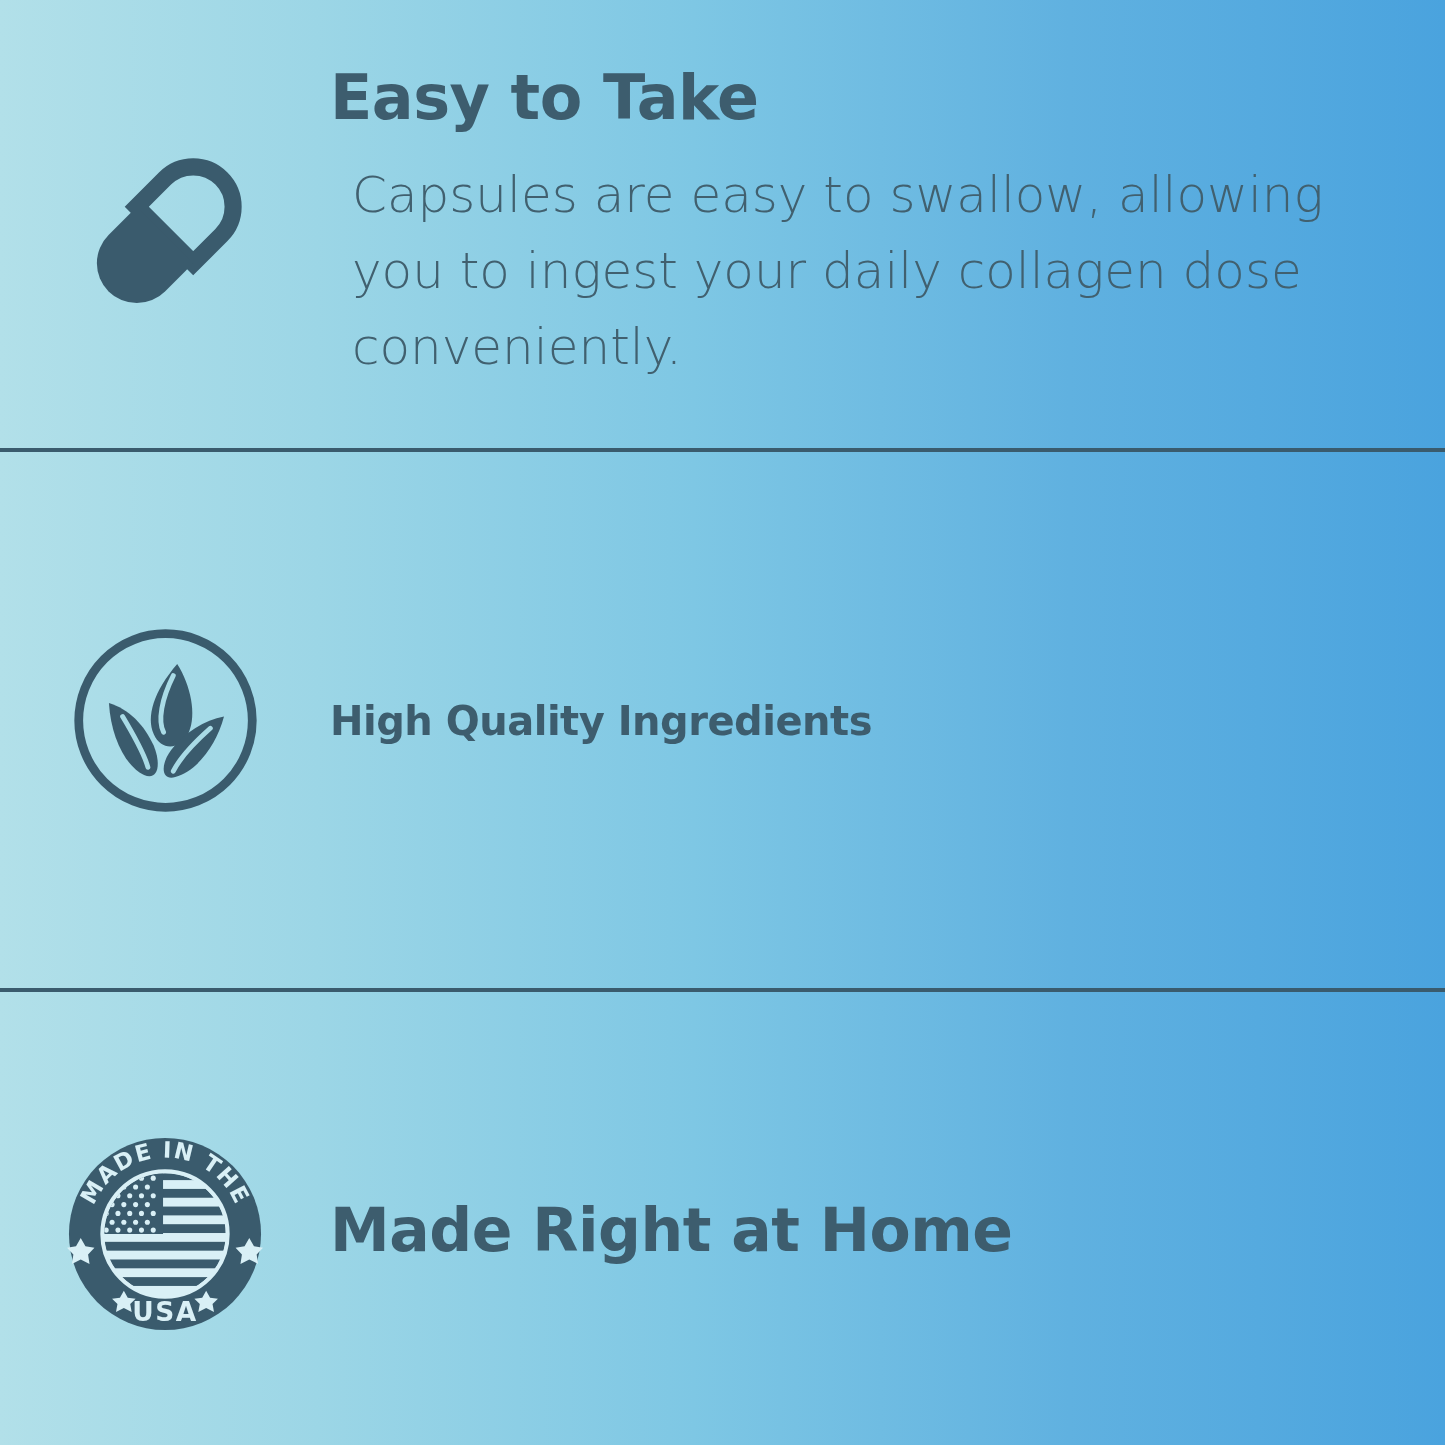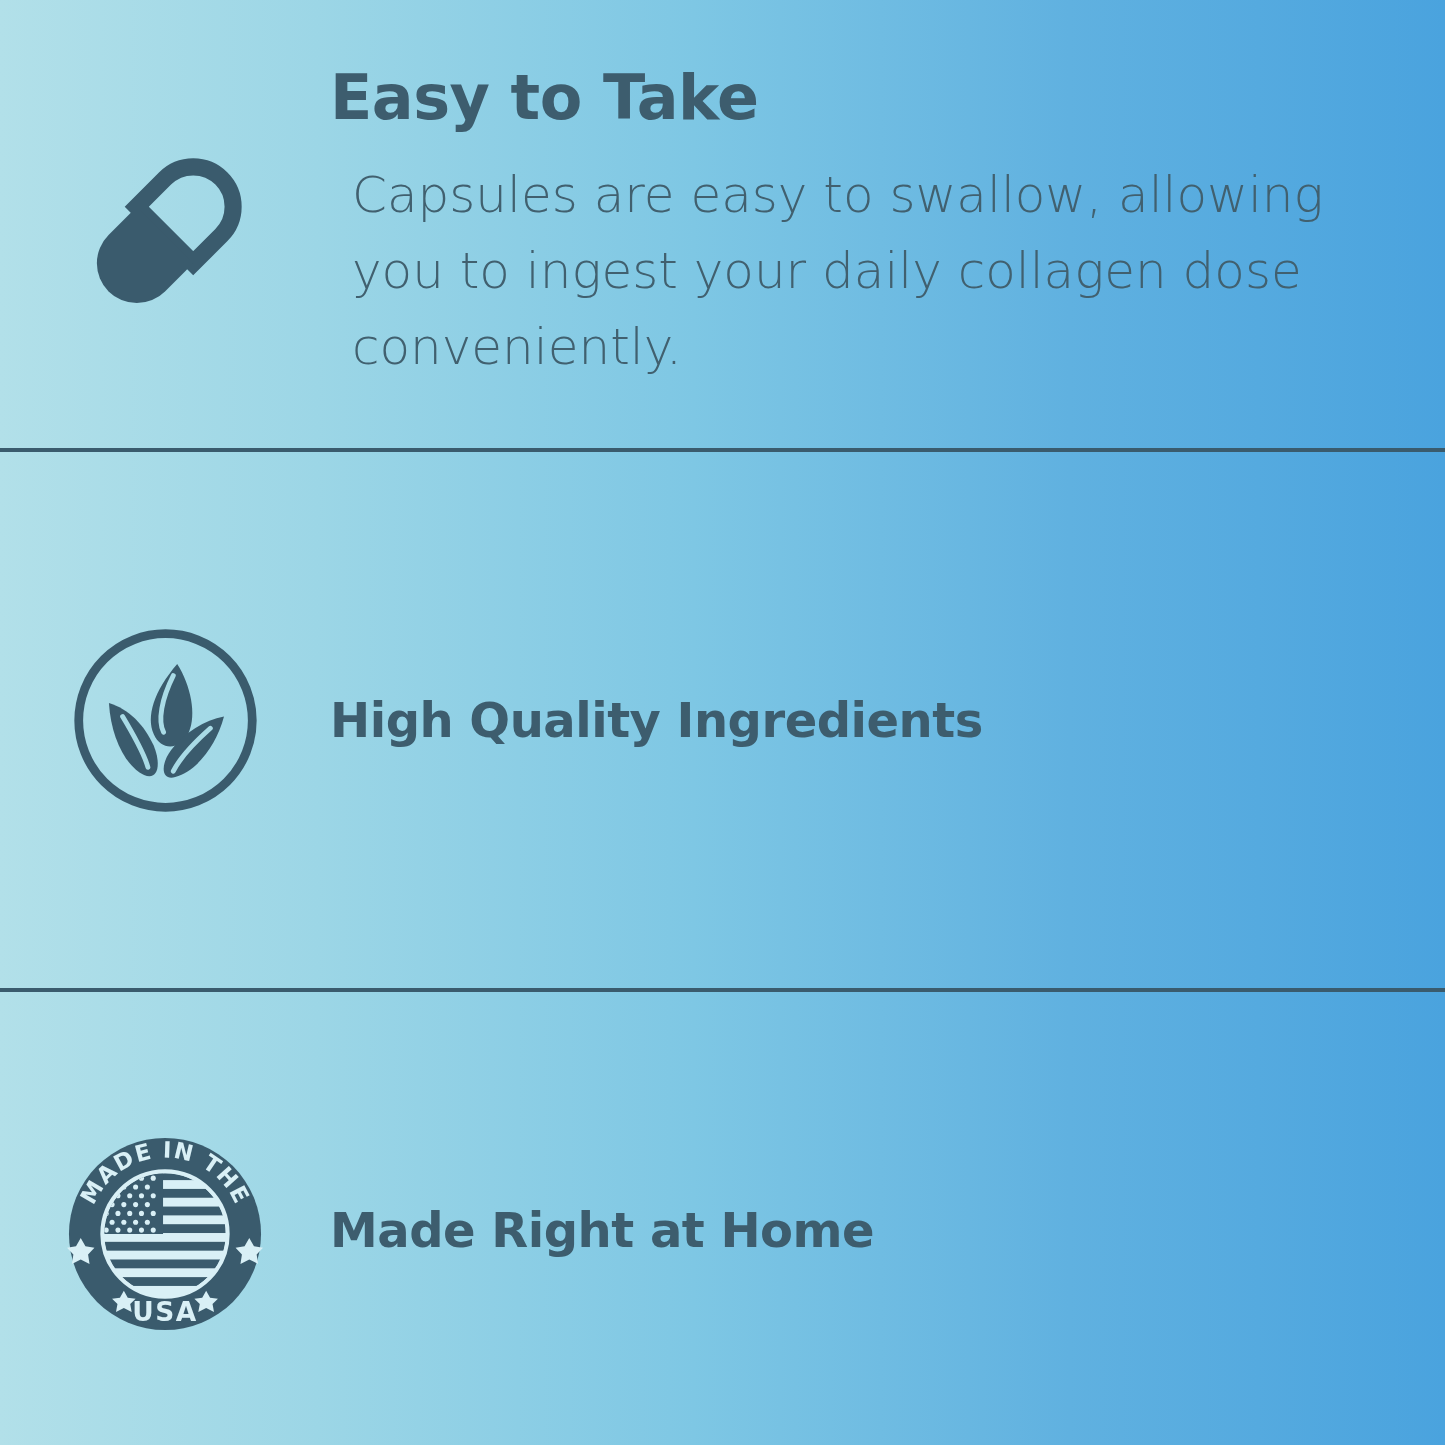--- a/index.html
+++ b/index.html
@@ -65,22 +65,22 @@
   .feature-heading {
     margin: 0;
     font-family: "DejaVu Sans", sans-serif;
     font-weight: bold;
     font-size: 62px;
     line-height: 1.05;
     letter-spacing: -0.5px;
     color: #3d5d6e;
     white-space: nowrap;
   }
-  #row-2 .feature-heading { font-size: 48px; }
-  #row-3 .feature-heading { font-size: 48px; margin-top: 23px; }
+  #row-2 .feature-heading { font-size: 40px; }
+  #row-3 .feature-heading { font-size: 60px; margin-top: 23px; }
 
   .feature-body {
     margin: 26px 0 0 22px;
     font-family: "DejaVu Sans", sans-serif;
     font-weight: 300;
     font-size: 50px;
     line-height: 1.52;
     color: #41606f;
     max-width: 1000px;
   }

